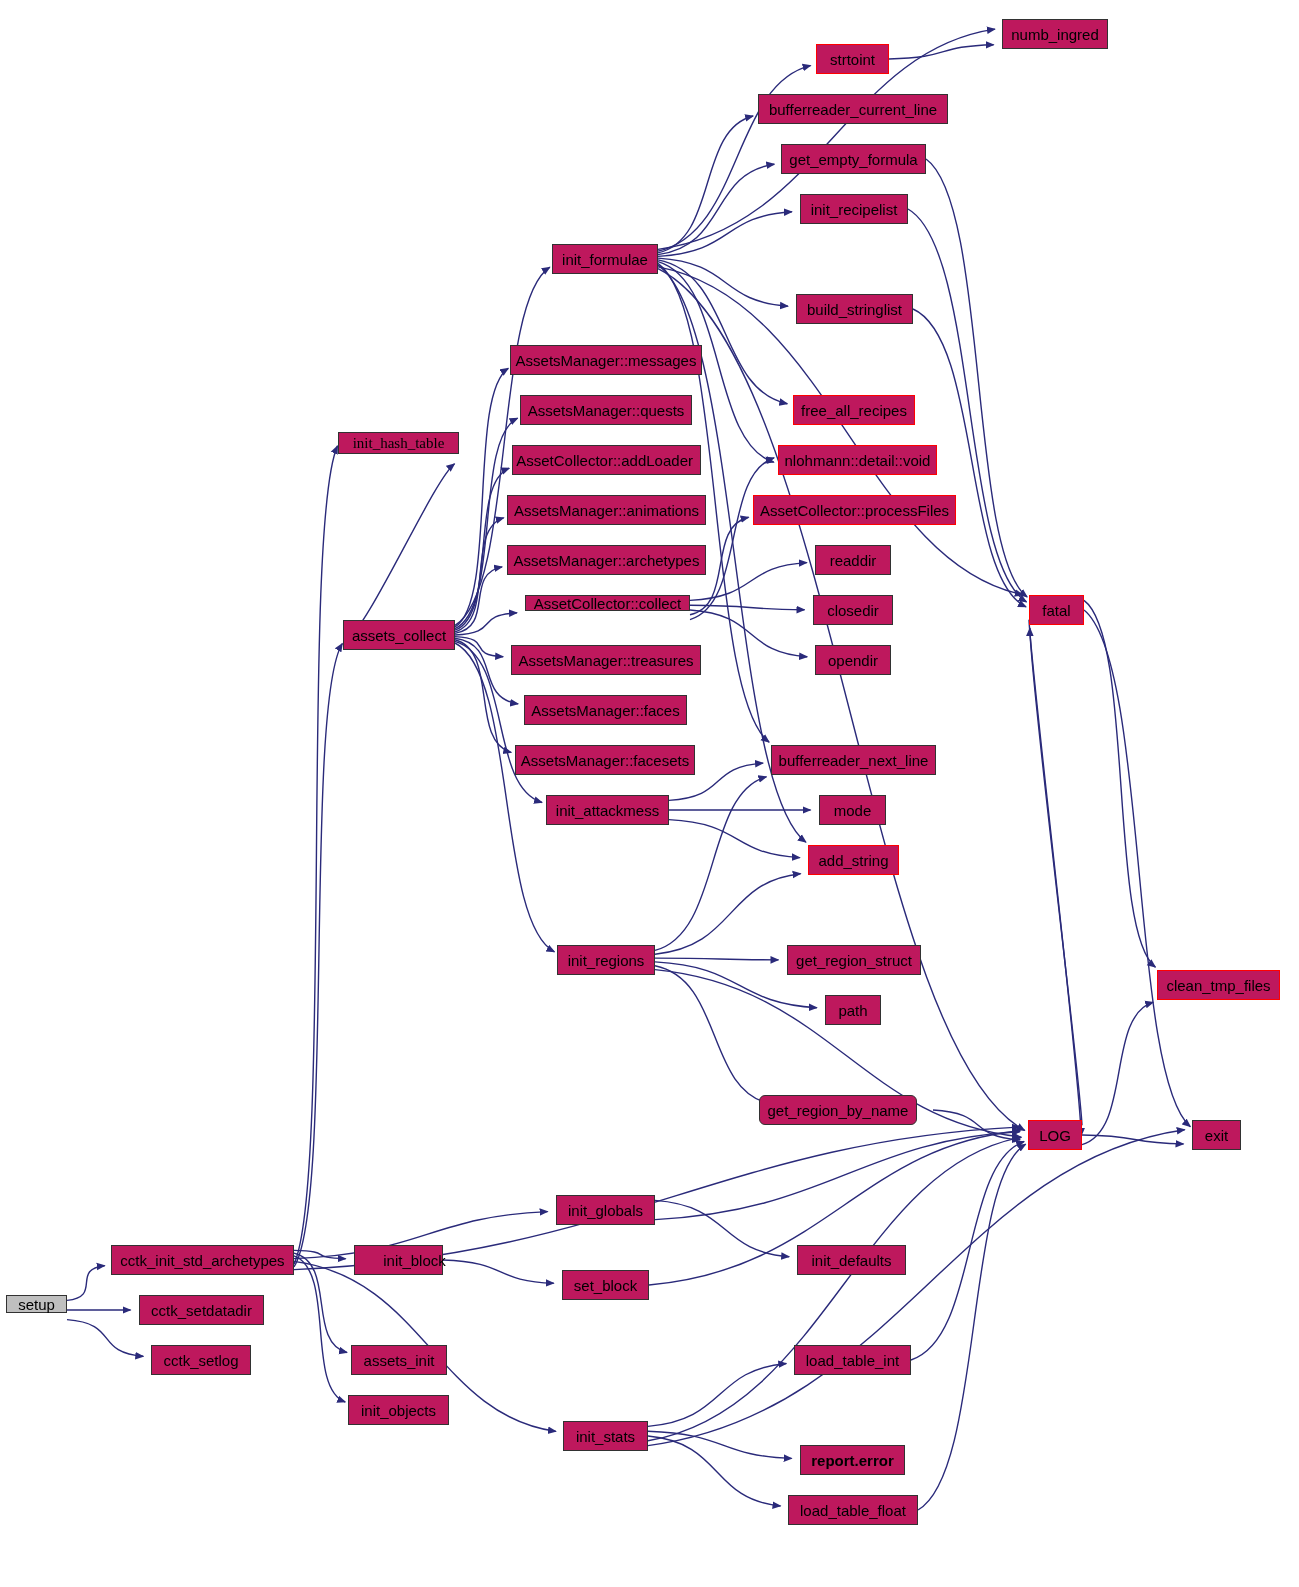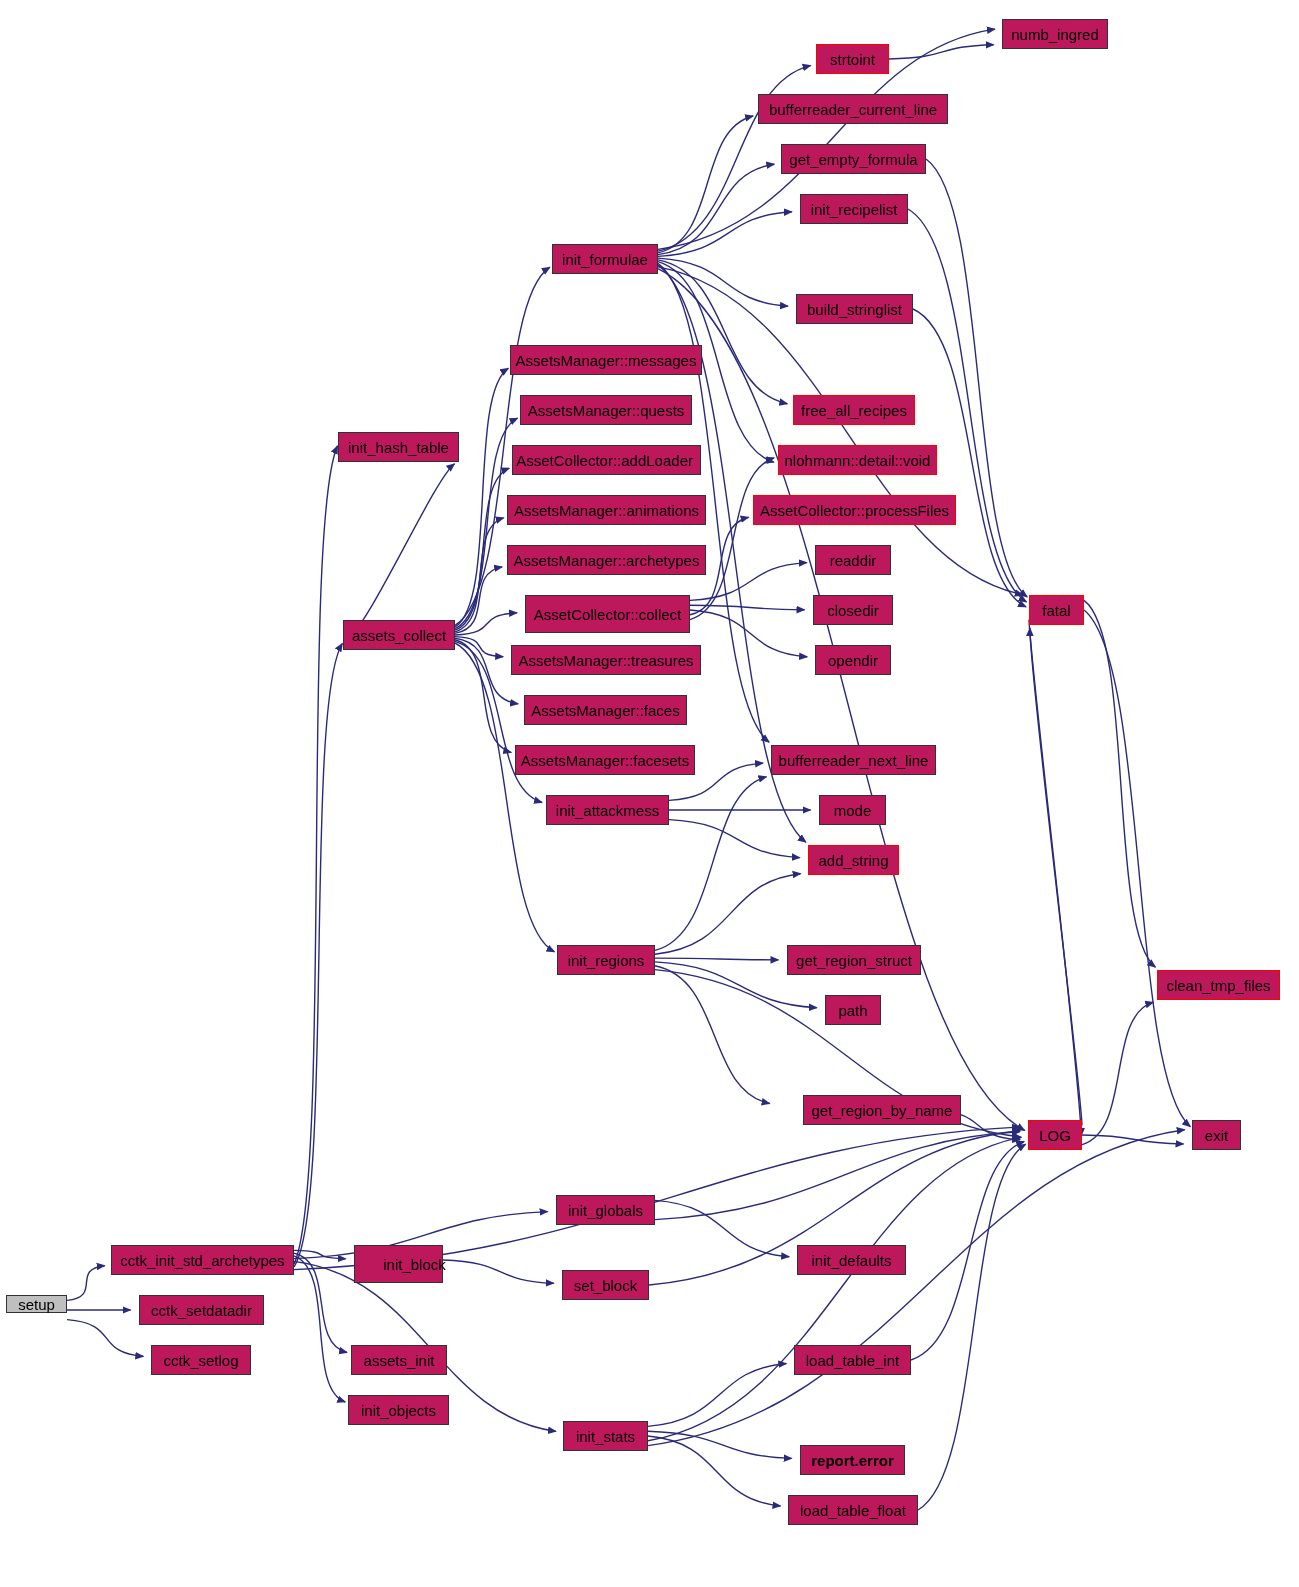--- a/index.html
+++ b/index.html
@@ -119,21 +119,21 @@
       </div>
       <div class="node" style="left: 151px; top: 1345px; width: 100px; height: 30px;">
         <span class="lbl">cctk_setlog</span>
       </div>
       <div class="node" style="left: 351px; top: 1345px; width: 96px; height: 30px;">
         <span class="lbl">assets_init</span>
       </div>
       <div class="node" style="left: 348px; top: 1395px; width: 101px; height: 30px;">
         <span class="lbl">init_objects</span>
       </div>
-      <div class="node" style="left: 354px; top: 1245px; width: 89px; height: 38px; padding-left: 32px;">
+      <div class="node" style="left: 354px; top: 1245px; width: 89px; height: 30px; padding-left: 32px;">
         <span class="lbl">init_block</span>
       </div>
       <div class="node" style="left: 562px; top: 1270px; width: 87px; height: 30px;">
         <span class="lbl">set_block</span>
       </div>
       <div class="node" style="left: 556px; top: 1195px; width: 99px; height: 30px;">
         <span class="lbl">init_globals</span>
       </div>
       <div class="node" style="left: 797px; top: 1245px; width: 109px; height: 30px;">
         <span class="lbl">init_defaults</span>
@@ -143,21 +143,21 @@
       </div>
       <div class="node" style="left: 794px; top: 1345px; width: 117px; height: 30px;">
         <span class="lbl">load_table_int</span>
       </div>
       <div class="node" style="left: 800px; top: 1445px; width: 105px; height: 30px; font-weight: bold;">
         <span class="lbl">report.error</span>
       </div>
       <div class="node" style="left: 788px; top: 1495px; width: 130px; height: 30px;">
         <span class="lbl">load_table_float</span>
       </div>
-      <div class="node" style="left: 338px; top: 432px; width: 121px; height: 30px;">
+      <div class="node" style="left: 338px; top: 432px; width: 121px; height: 22px; font-family: Liberation Serif, serif;">
         <span class="lbl">init_hash_table</span>
       </div>
       <div class="node" style="left: 343px; top: 620px; width: 112px; height: 30px;">
         <span class="lbl">assets_collect</span>
       </div>
       <div class="node" style="left: 552px; top: 244px; width: 106px; height: 30px;">
         <span class="lbl">init_formulae</span>
       </div>
       <div class="node" style="left: 510px; top: 345px; width: 192px; height: 30px;">
         <span class="lbl">AssetsManager::messages</span>
@@ -167,21 +167,21 @@
       </div>
       <div class="node" style="left: 512px; top: 445px; width: 189px; height: 30px; justify-content: flex-end;">
         <span class="lbl">AssetCollector::addLoader</span>
       </div>
       <div class="node" style="left: 507px; top: 495px; width: 199px; height: 30px;">
         <span class="lbl">AssetsManager::animations</span>
       </div>
       <div class="node" style="left: 507px; top: 545px; width: 199px; height: 30px;">
         <span class="lbl">AssetsManager::archetypes</span>
       </div>
-      <div class="node" style="left: 525px; top: 595px; width: 165px; height: 38px;">
+      <div class="node" style="left: 525px; top: 595px; width: 165px; height: 16px;">
         <span class="lbl">AssetCollector::collect</span>
       </div>
       <div class="node" style="left: 511px; top: 645px; width: 190px; height: 30px;">
         <span class="lbl">AssetsManager::treasures</span>
       </div>
       <div class="node" style="left: 524px; top: 695px; width: 163px; height: 30px;">
         <span class="lbl">AssetsManager::faces</span>
       </div>
       <div class="node" style="left: 515px; top: 745px; width: 180px; height: 30px;">
         <span class="lbl">AssetsManager::facesets</span>
@@ -236,21 +236,21 @@
       </div>
       <div class="node red" style="left: 808px; top: 845px; width: 91px; height: 30px;">
         <span class="lbl">add_string</span>
       </div>
       <div class="node" style="left: 787px; top: 945px; width: 134px; height: 30px;">
         <span class="lbl">get_region_struct</span>
       </div>
       <div class="node" style="left: 825px; top: 995px; width: 56px; height: 30px;">
         <span class="lbl">path</span>
       </div>
-      <div class="node" style="left: 803px; top: 1095px; width: 158px; height: 30px;">
+      <div class="node" style="left: 759px; top: 1095px; width: 158px; height: 30px; border-radius: 6px;">
         <span class="lbl">get_region_by_name</span>
       </div>
       <div class="node red" style="left: 1029px; top: 595px; width: 55px; height: 30px;">
         <span class="lbl">fatal</span>
       </div>
       <div class="node red" style="left: 1157px; top: 970px; width: 123px; height: 30px;">
         <span class="lbl">clean_tmp_files</span>
       </div>
       <div class="node red" style="left: 1028px; top: 1120px; width: 54px; height: 30px;">
         <span class="lbl">LOG</span>

